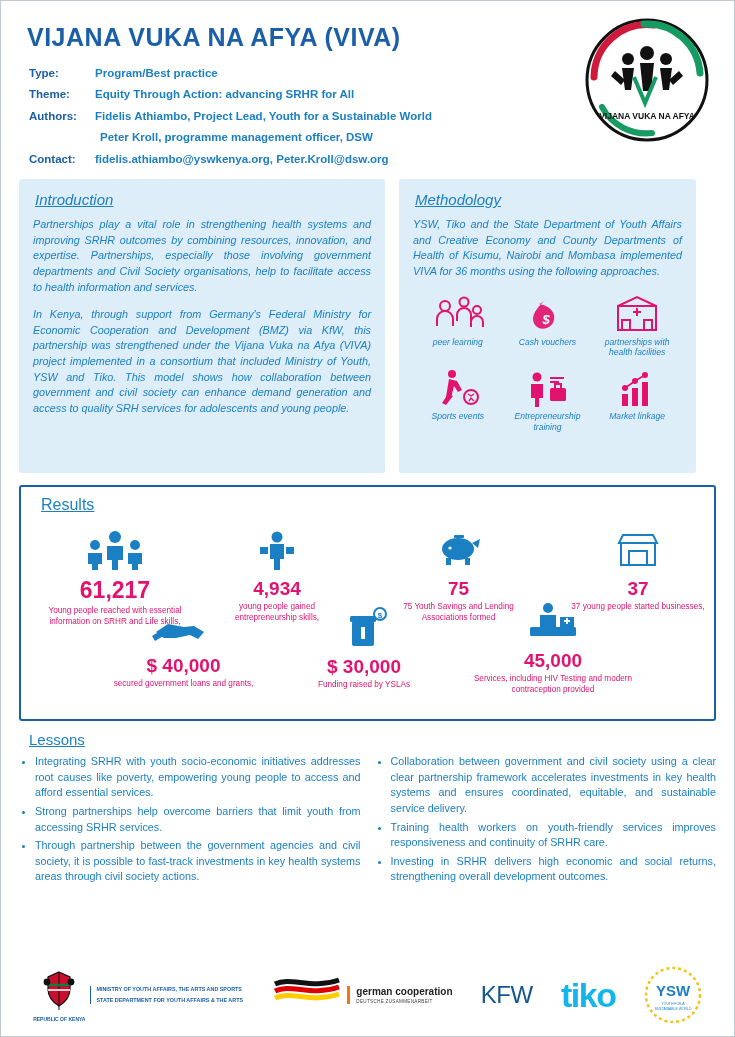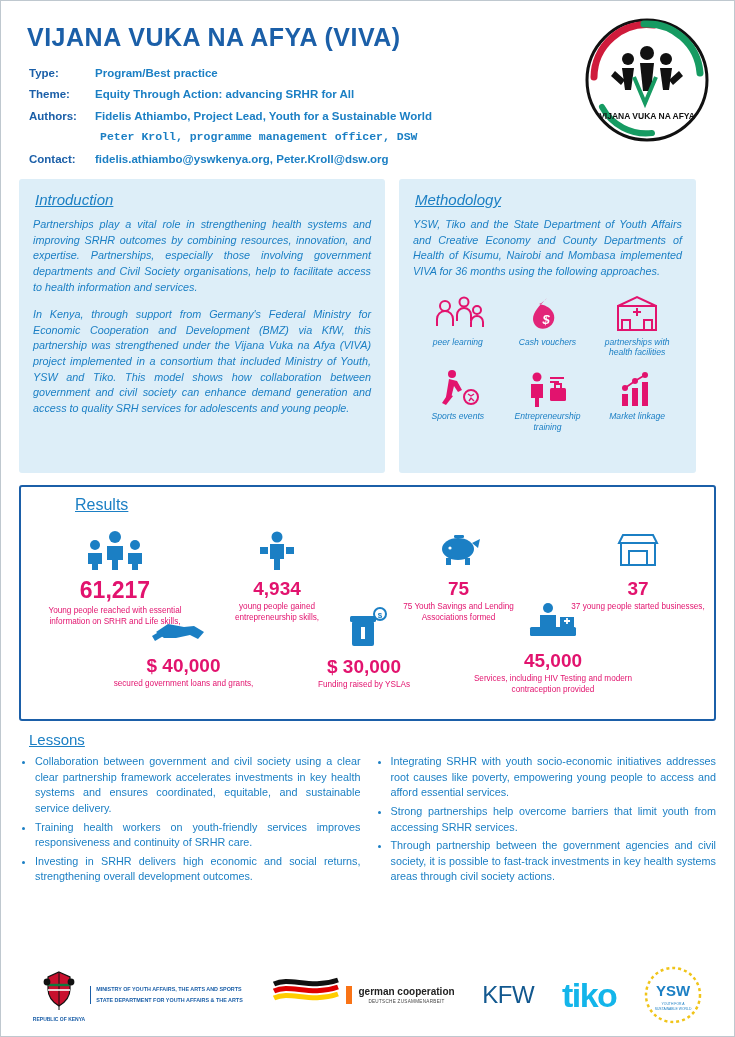--- a/index.html
+++ b/index.html
@@ -50,21 +50,20 @@
     color: #1b5fa8;
     padding-left: 6px;
     box-sizing: border-box;
   }
   .meta-value {
     color: #1b7fc4;
     font-weight: bold;
   }
   .meta-value.sub {
     padding-left: 5px;
-    font-family: Liberation Mono, monospace;
   }
   .meta-row.indent .meta-label { visibility: hidden; }
 
   .logo-badge {
     position: absolute;
     top: 14px;
     right: 22px;
     width: 130px;
     height: 130px;
   }
@@ -127,21 +126,20 @@
 
   
   .results {
     margin: 12px 18px 0 18px;
     border: 2px solid #1b5fa8;
     border-radius: 3px;
     height: 236px;
     box-sizing: border-box;
     position: relative;
     background: #fff;
-    padding-left: 34px;
   }
   .results-title {
     font-size: 16px;
     color: #1b7fc4;
     text-decoration: underline;
     margin: 9px 0 0 20px;
   }
   .stat {
     position: absolute;
     text-align: center;
@@ -212,24 +210,23 @@
     font-size: 5px;
     color: #1b5fa8;
     text-align: center;
     margin-top: 2px;
     font-weight: bold;
   }
   .gercoop-txt {
     font-size: 8.5px;
     color: #222;
     line-height: 1.1;
-    border-left: 6px solid #f97316;
+    border-left: 3px solid #f97316;
     padding-left: 6px;
     margin-left: 4px;
-    text-align: center;
   }
   .gercoop-txt .g1 { font-weight: bold; font-size: 10px;}
   .gercoop-txt .g2 { font-size: 4.6px; letter-spacing: .3px; color:#444; margin-top:2px;}
   .kfw { font-size: 24px; font-weight: normal; color: #12588f; letter-spacing: -0.5px;}
   .tiko { font-size: 34px; font-weight: bold; color: #13b5ea; letter-spacing: -1.5px;}
 </style>
 </head>
 <body>
 
 <div class="poster">
@@ -495,28 +492,28 @@
       </div>
       <div class="num" style="font-size:19px;">45,000</div>
       <div class="cap">Services, including HIV Testing and modern contraception provided</div>
     </div>
   </div>
 
   <div class="lessons">
     <div class="lessons-title">Lessons</div>
     <div class="lessons-cols">
       <ul>
+        <li>Integrating SRHR with youth socio-economic initiatives addresses root causes like poverty, empowering young people to access and afford essential services.</li>
+        <li>Strong partnerships help overcome barriers that limit youth from accessing SRHR services.</li>
+        <li>Through partnership between the government agencies and civil society, it is possible to fast-track investments in key health systems areas through civil society actions.</li>
+      </ul>
+      <ul>
         <li>Collaboration between government and civil society using a clear clear partnership framework accelerates investments in key health systems and ensures coordinated, equitable, and sustainable service delivery.</li>
         <li>Training health workers on youth-friendly services improves responsiveness and continuity of SRHR care.</li>
         <li>Investing in SRHR delivers high economic and social returns, strengthening overall development outcomes.</li>
-      </ul>
-      <ul>
-        <li>Integrating SRHR with youth socio-economic initiatives addresses root causes like poverty, empowering young people to access and afford essential services.</li>
-        <li>Strong partnerships help overcome barriers that limit youth from accessing SRHR services.</li>
-        <li>Through partnership between the government agencies and civil society, it is possible to fast-track investments in key health systems areas through civil society actions.</li>
       </ul>
     </div>
   </div>
 
   <div class="footer">
 
     <div class="fitem">
       <div style="text-align:center;">
         <svg width="34" height="42" viewBox="0 0 34 42">
           <path d="M17 4 l11 5 v12 c0 8 -6 14 -11 17 c-5 -3 -11 -9 -11 -17 V9z" fill="#c8102e" stroke="#111" stroke-width="1.2"></path>

